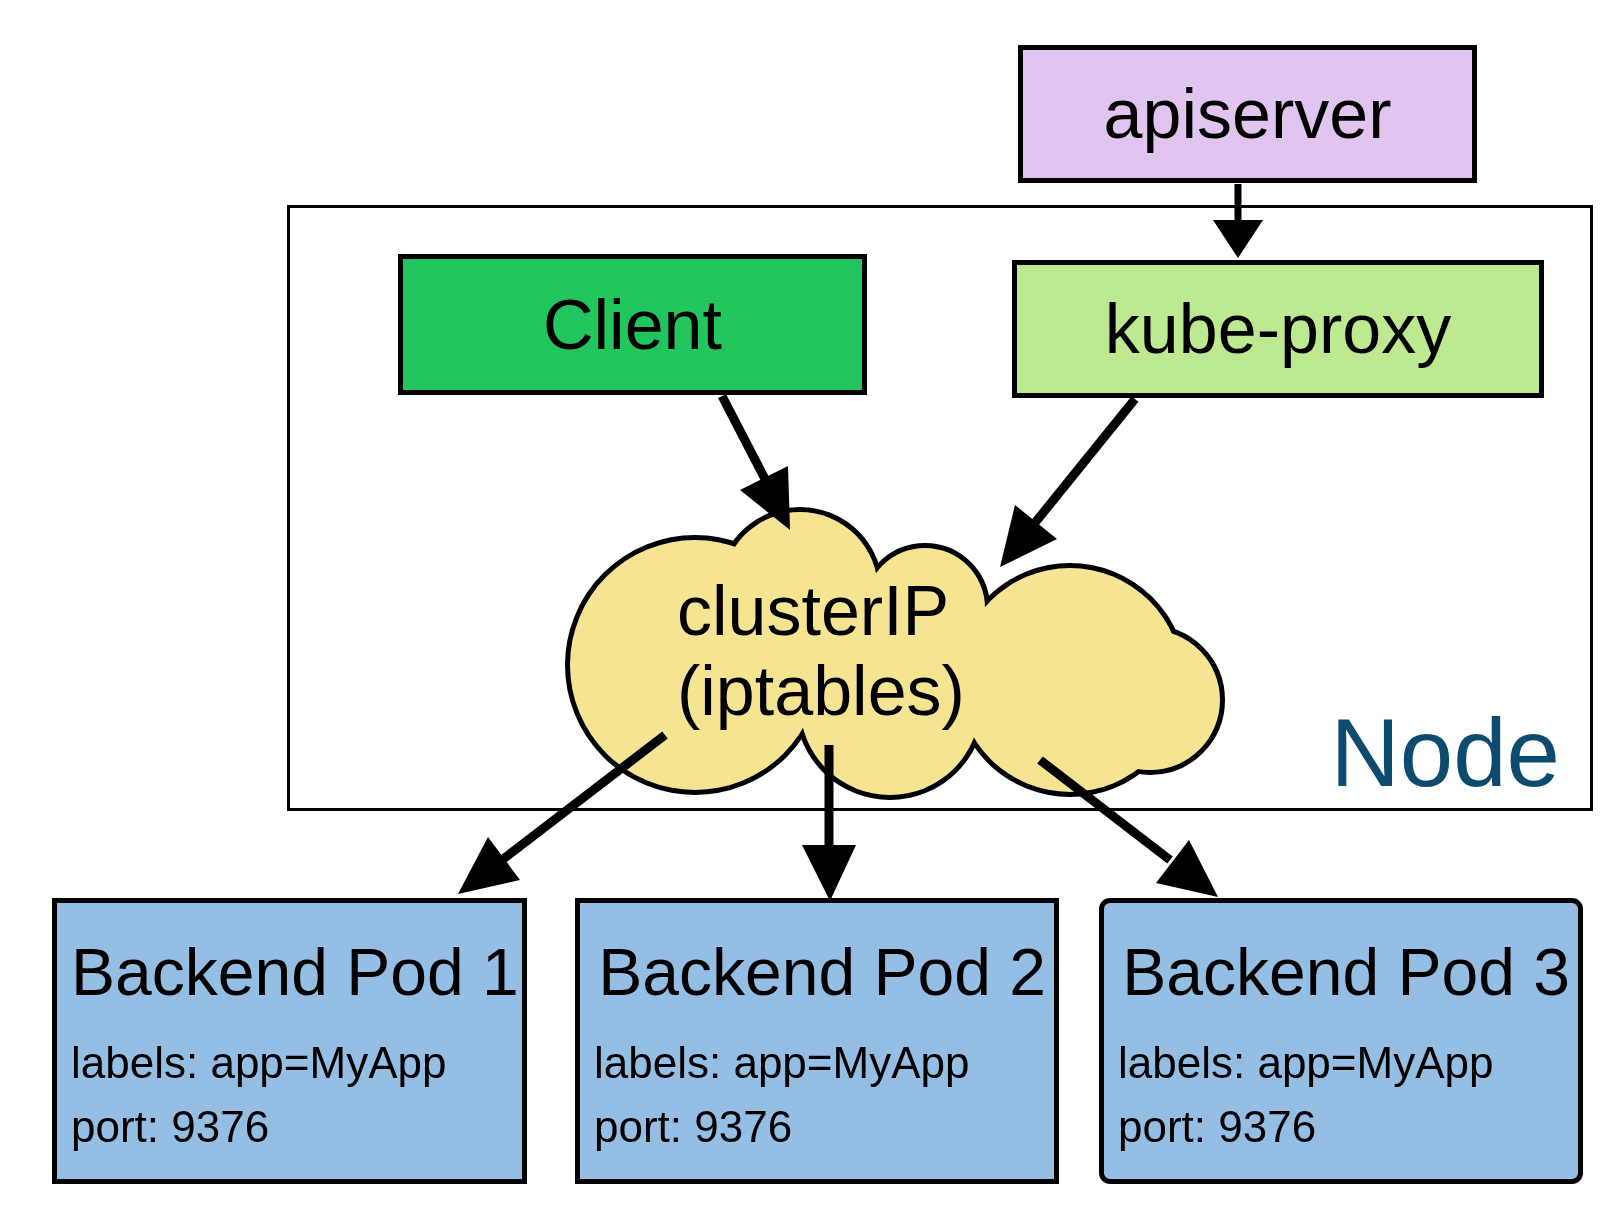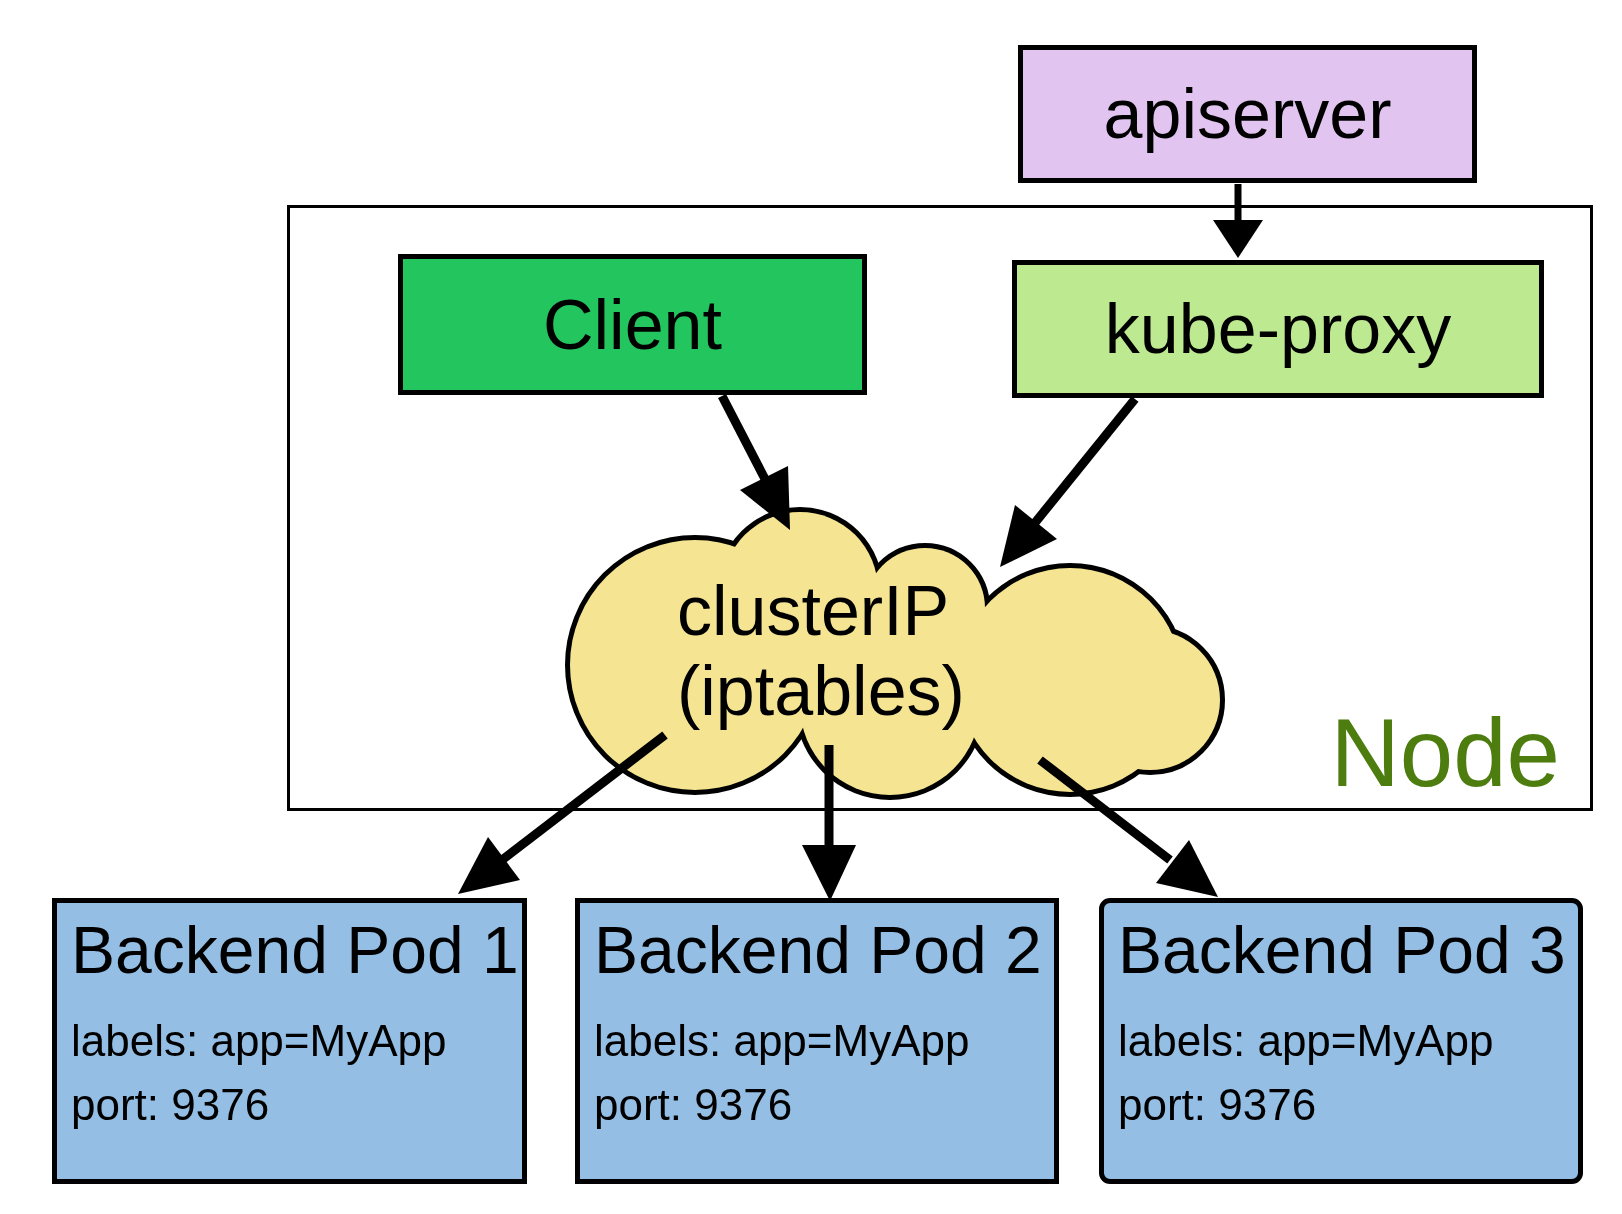--- a/index.html
+++ b/index.html
@@ -6,39 +6,39 @@
   .canvas {
     position:relative; width:1622px; height:1214px; overflow:hidden;
     font-family:"Liberation Sans", sans-serif; color:#000; background:#fff;
   }
   .node-box {
     position:absolute; left:287px; top:205px; width:1306px; height:606px;
     border:3px solid #000; box-sizing:border-box; background:#fff;
   }
   .node-label {
     position:absolute; right:30px; bottom:4px;
-    font-size:96px; line-height:1.05; color:#4d7c0f;
+    font-size:96px; line-height:1.05; color:#0c4a6e;
   }
   .diagram-svg { position:absolute; left:0; top:0; width:1622px; height:1214px; }
   .box {
     position:absolute; box-sizing:border-box; border:5px solid #000;
     display:flex; align-items:center; justify-content:center;
     font-size:70px; line-height:1;
   }
   .apiserver { left:1018px; top:45px;  width:459px; height:138px; background:#E2C4F0; }
   .client    { left:398px;  top:254px; width:469px; height:141px; background:#22c55e; }
   .kubeproxy { left:980px;  top:260px; width:532px; height:138px; background:#BDE991;margin-left:32px; }
   .pod {
     position:absolute; top:898px; height:286px; box-sizing:border-box;
     border:5px solid #000; background:#94BEE4; padding:0 8px 0 14px;
   }
   .pod1 { left:52px;   width:475px; }
   .pod2 { left:575px;  width:484px; }
   .pod3 { left:1099px; width:484px;border-radius:11px; }
-  .pod-title { font-size:66px; line-height:1; margin-top:14px; white-space:nowrap; }
+  .pod-title { font-size:66px; line-height:1; margin-top:36px; white-space:nowrap;text-align:right; }
   .pod-line  { font-size:44px; line-height:1; white-space:nowrap; }
   .pod-labels { margin-top:36px; }
   .pod-port   { margin-top:20px; }
   .cloud-text { font-family:"Liberation Sans", sans-serif; font-size:70px; fill:#000; }
 </style>
 </head>
 <body>
 
 <div class="canvas">
 

